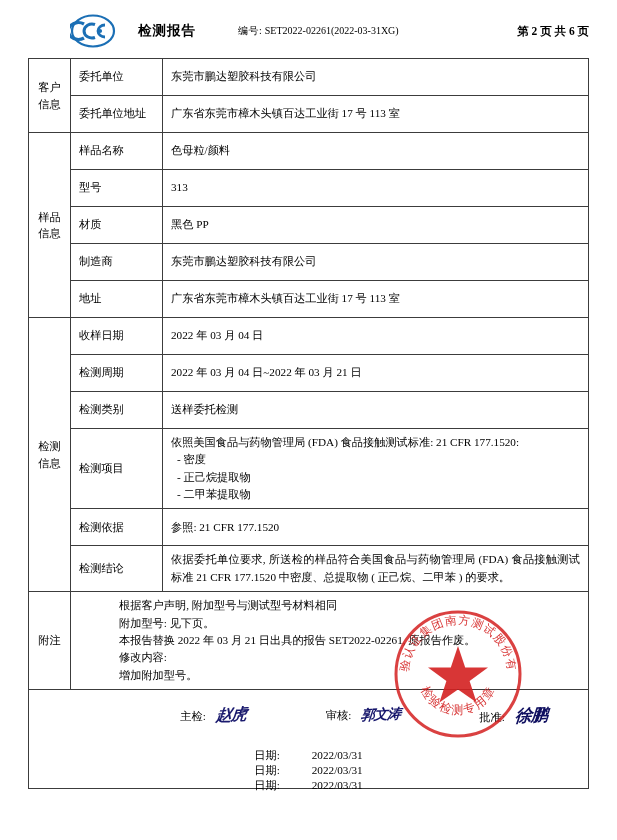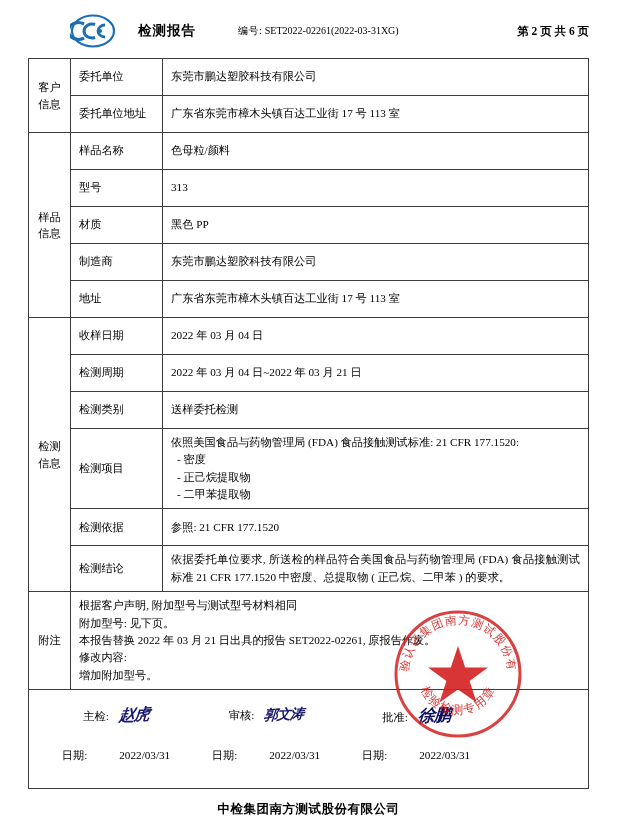--- a/index.html
+++ b/index.html
@@ -96,39 +96,40 @@
   .items .line { display: block; }
   .items .sub { display: block; padding-left: 6px; }
 
   .just { text-align: justify; }
 
   
   td.remark-body {
     padding: 6px 9px 6px 9px;
     line-height: 1.75;
   }
-  td.remark-body .line { display: block; }
+  td.remark-body .line { display: block; margin-left: 40px; }
 
   
   .sig-wrap {
     position: relative;
     margin: 0 28px;
     border: 1px solid #3c3c3c;
     border-top: none;
     height: 98px;
   }
   .sig-row {
     position: absolute;
-    left: 12px; right: 0;
+    left: 0; right: 0;
     display: flex;
     align-items: center;
     font-size: 11.2px;
+    justify-content: flex-end;
   }
   .sig-row.r1 { top: 14px; }
-  .sig-row.r2 { top: 58px; }
+  .sig-row.r2 { top: 58px; flex-direction: column; }
   .cellA { width: 150px; text-align: center; }
   .cellB { width: 150px; text-align: center; }
   .cellC { width: 150px; text-align: center; }
   .sig-label { font-size: 11.2px; }
   .sig-value {
     font-size: 11.2px;
     margin-left: 22px;
   }
   .flexcell {
     display: flex;
@@ -331,21 +332,20 @@
         <textPath href="#arcTop" startOffset="50%" text-anchor="middle">中国检验认证集团南方测试股份有限公司</textPath>
       </text>
       <text font-size="12" fill="#d42020" font-family="'Liberation Sans', sans-serif" opacity="0.9" letter-spacing="1.5">
         <textPath href="#arcBot" startOffset="50%" text-anchor="middle">检验检测专用章</textPath>
       </text>
       <polygon points="66,38 73.2,59.6 96,59.6 77.6,73 84.6,94.6 66,81.4 47.4,94.6 54.4,73 36,59.6 58.8,59.6" fill="#d42020" opacity="0.9"></polygon>
     </svg>
   </div>
 
   <div class="footer">
-    <div class="company">中检集团南方测试股份有限公司</div>
     <div>
       
       
       
       
       
       
     </div>
   </div>
 

